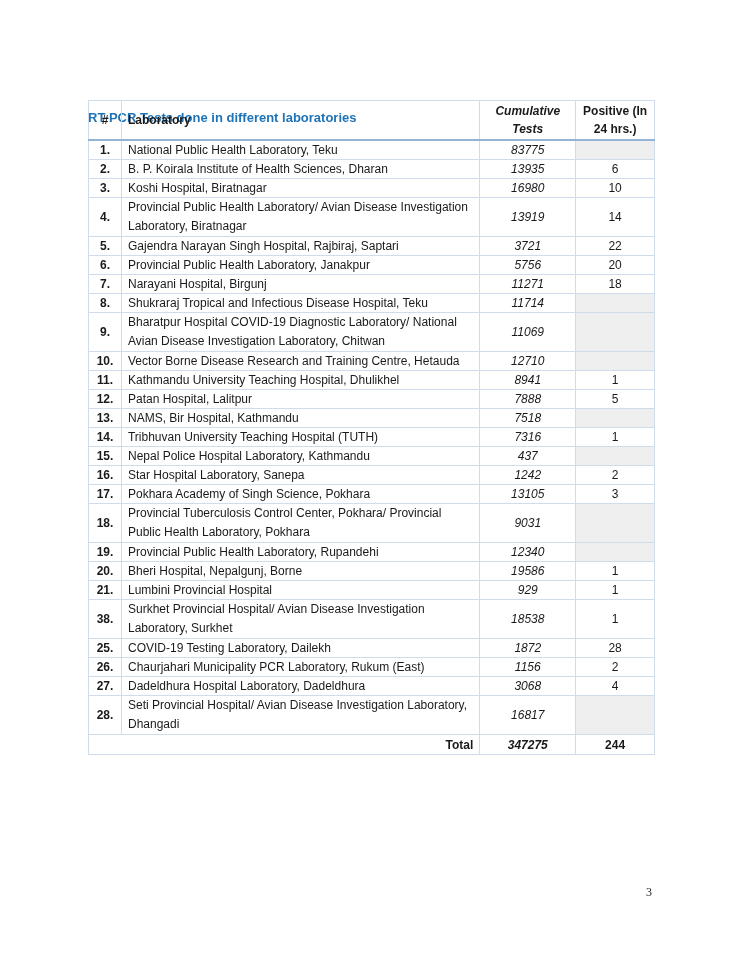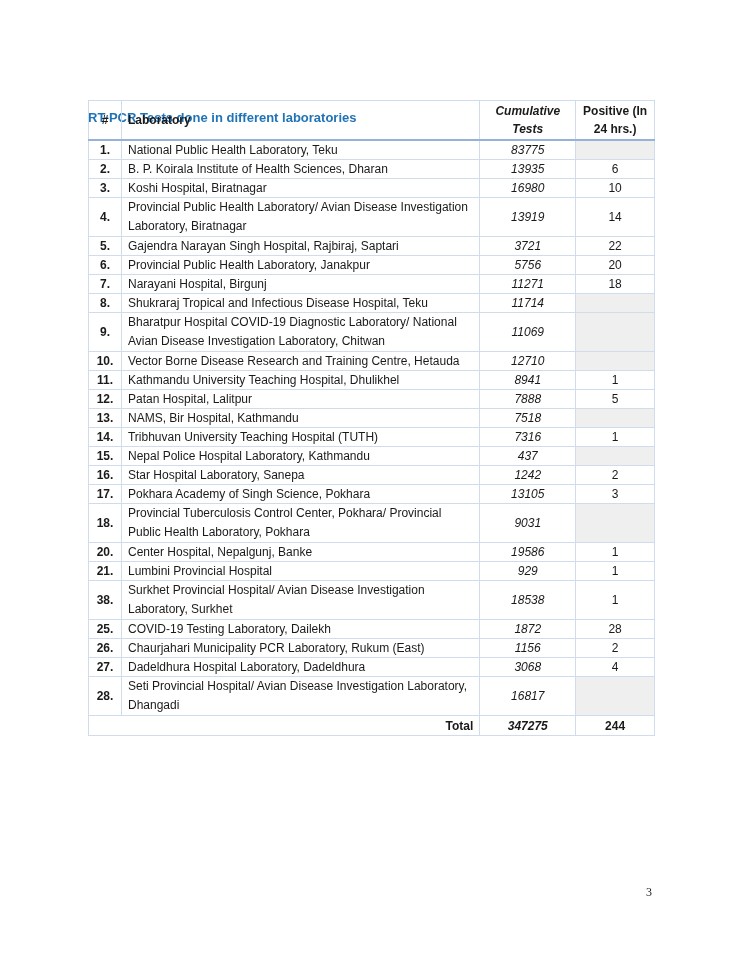--- a/index.html
+++ b/index.html
@@ -152,22 +152,28 @@
         <td class="c-tests">13105</td>
         <td class="c-pos">3</td>
       </tr>
       <tr class="row tall">
         <td class="c-num">18.</td>
         <td class="c-lab">Provincial Tuberculosis Control Center, Pokhara/ Provincial Public Health Laboratory, Pokhara</td>
         <td class="c-tests">9031</td>
         <td class="c-pos shaded"></td>
       </tr>
       <tr class="row">
+        <td class="c-num">19.</td>
+        <td class="c-lab">Provincial Public Health Laboratory, Rupandehi</td>
+        <td class="c-tests">12340</td>
+        <td class="c-pos shaded"></td>
+      </tr>
+      <tr class="row">
         <td class="c-num">20.</td>
-        <td class="c-lab">Center Hospital, Nepalgunj, Banke</td>
+        <td class="c-lab">Bheri Hospital, Nepalgunj, Borne</td>
         <td class="c-tests">19586</td>
         <td class="c-pos">1</td>
       </tr>
       <tr class="row">
         <td class="c-num">21.</td>
         <td class="c-lab">Lumbini Provincial Hospital</td>
         <td class="c-tests">929</td>
         <td class="c-pos">1</td>
       </tr>
       <tr class="row tall">

